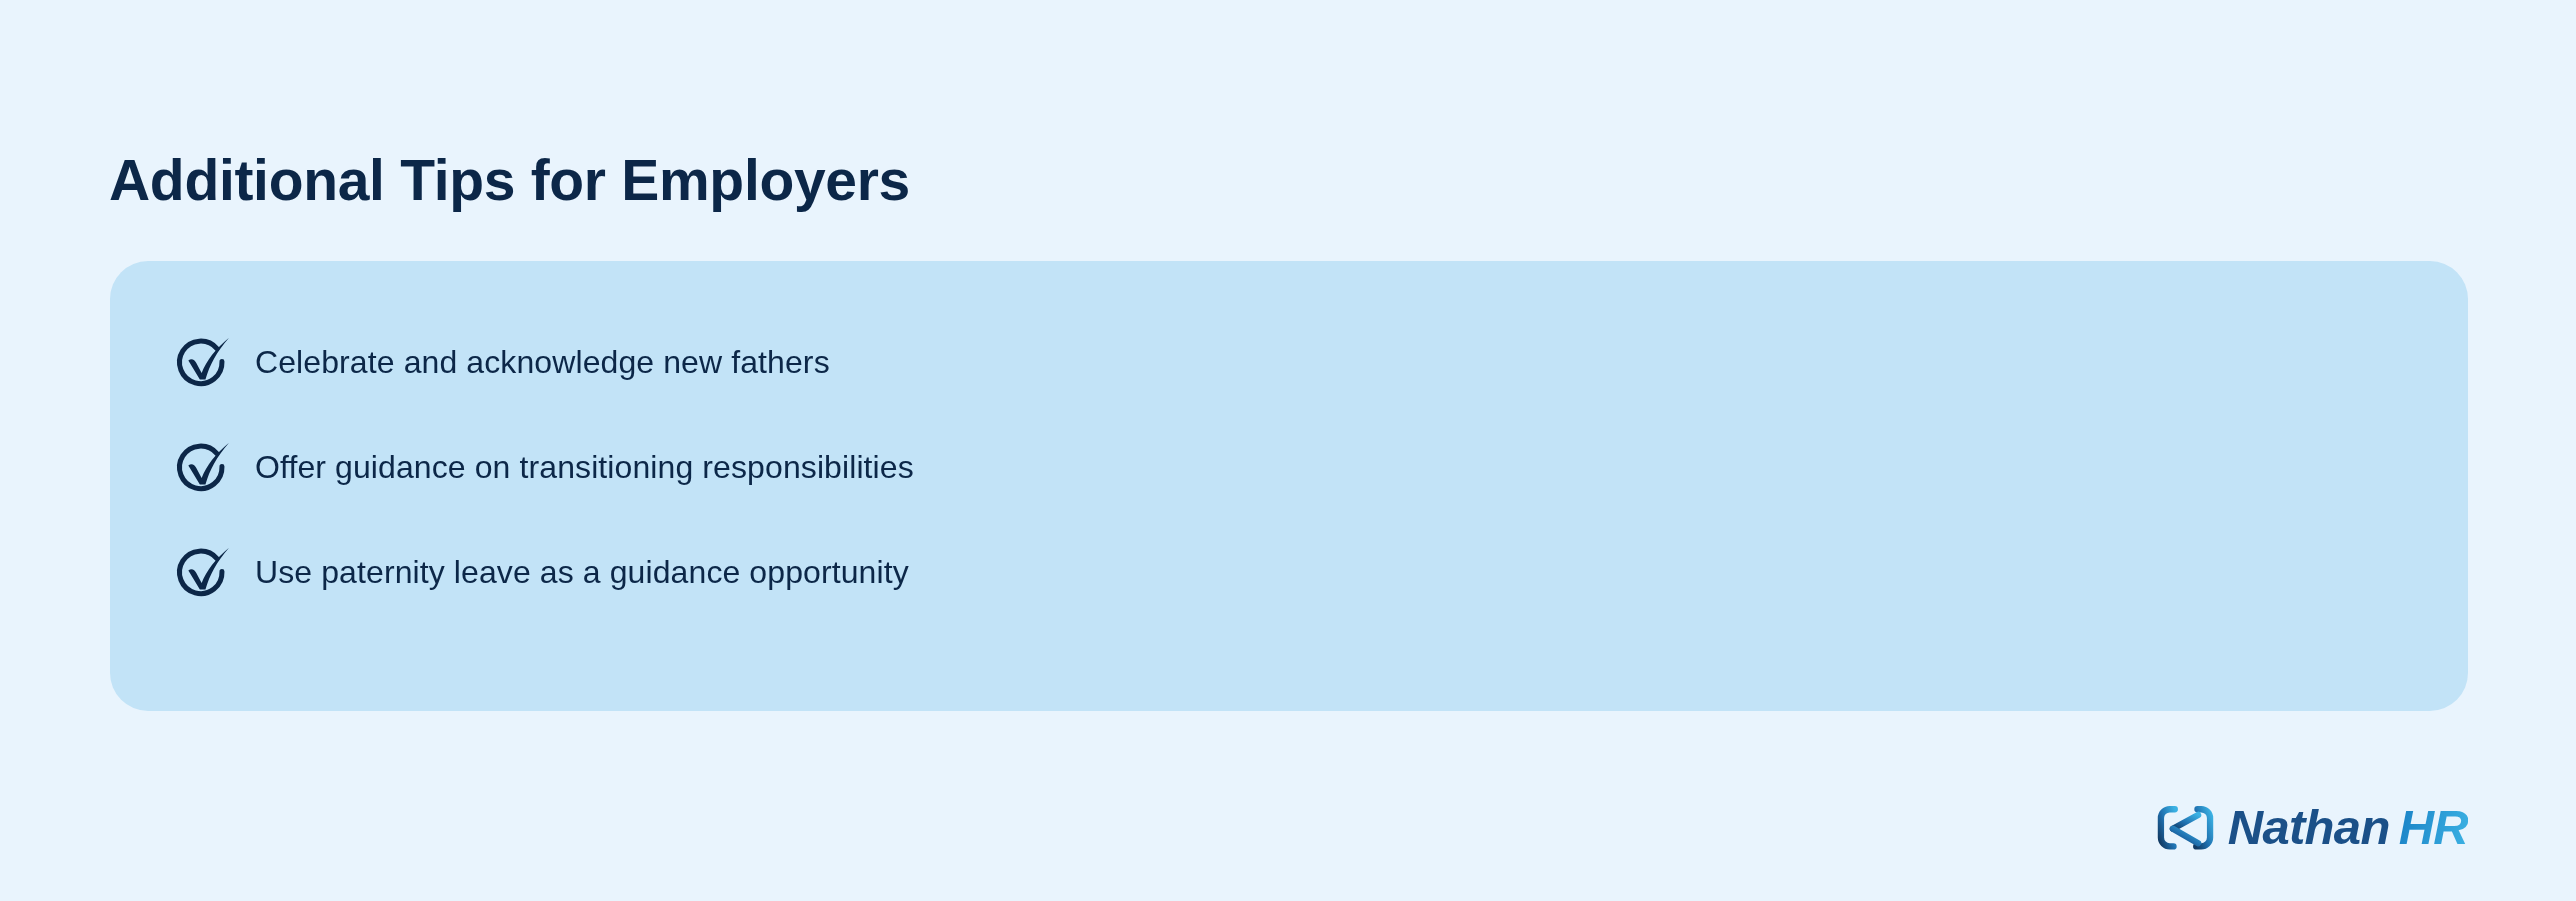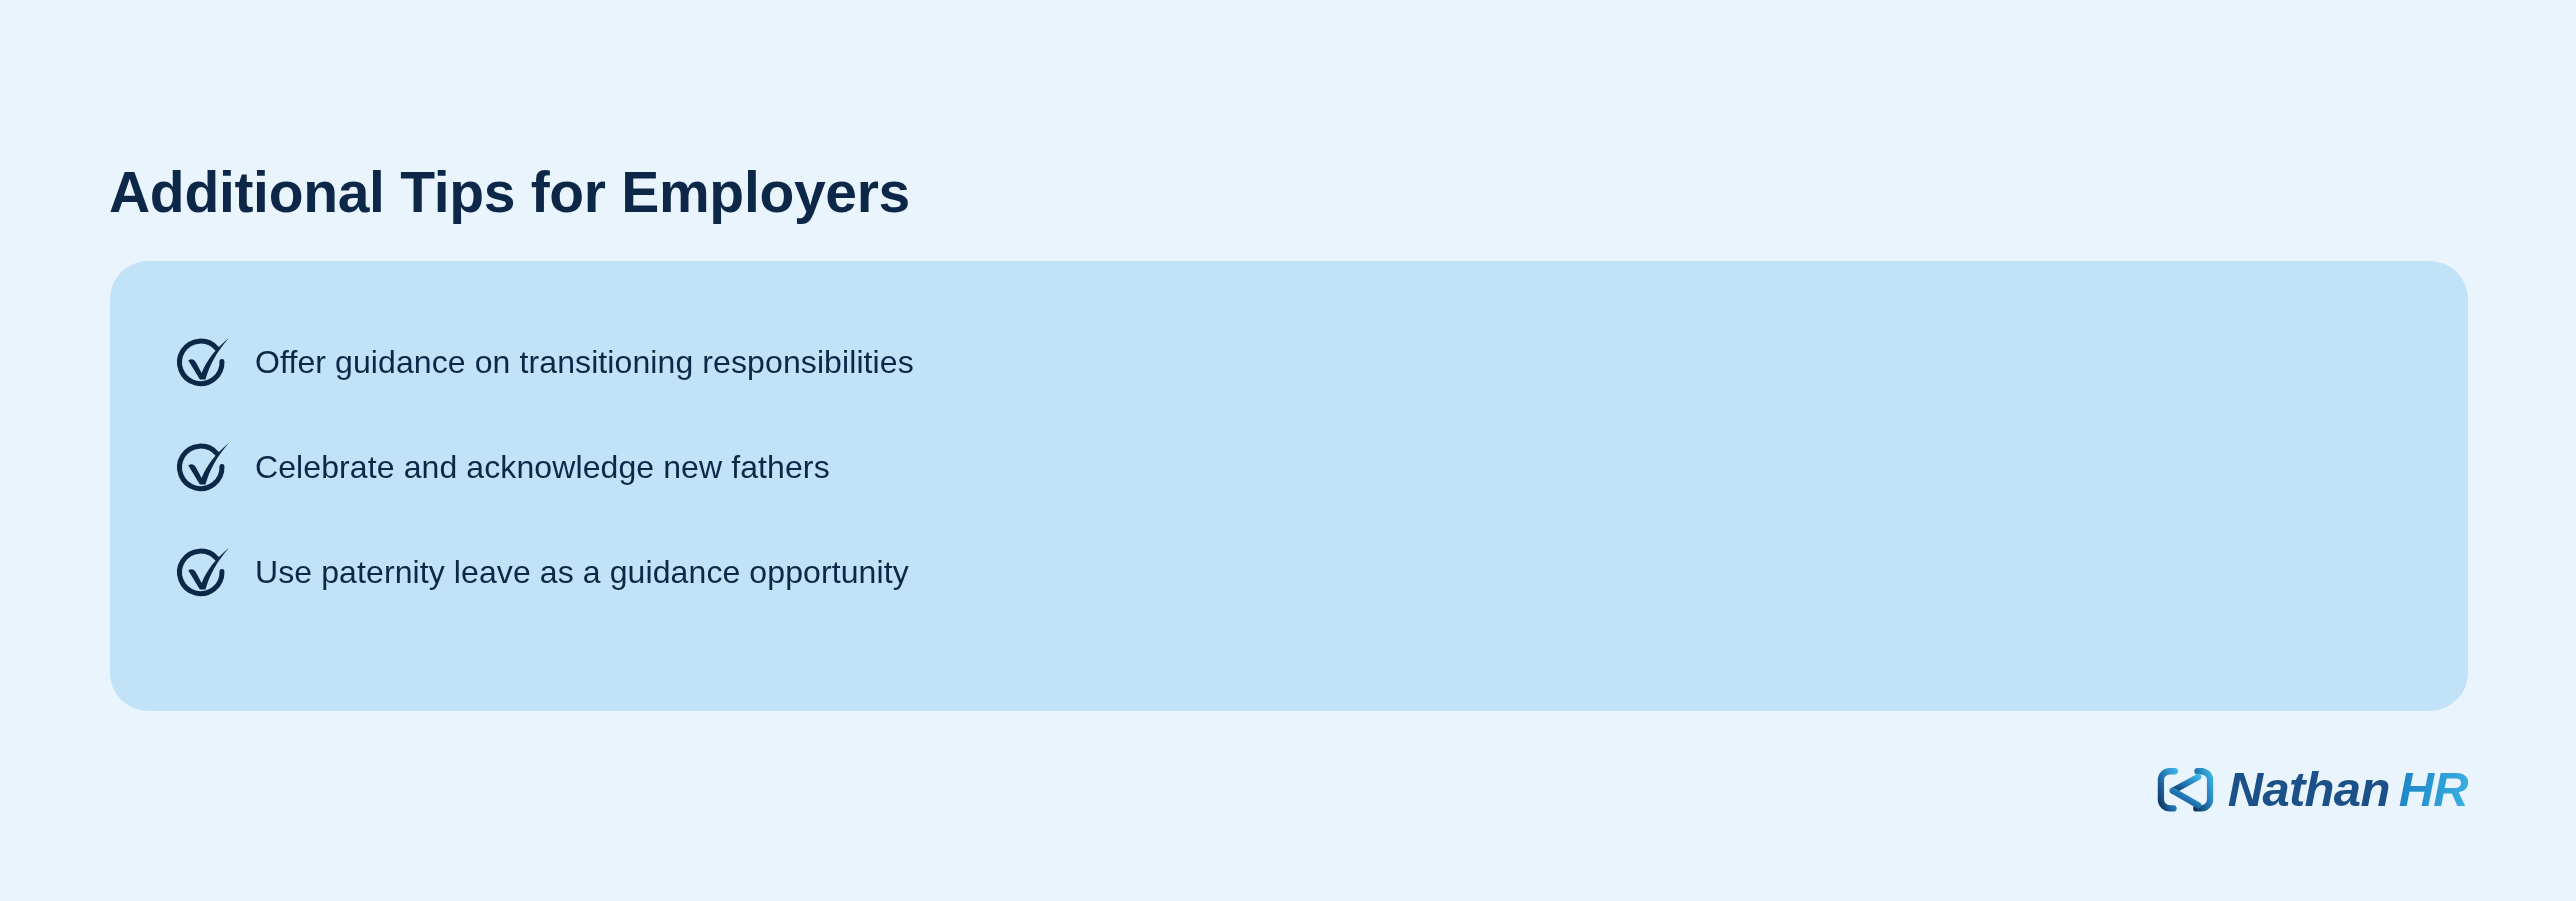--- a/index.html
+++ b/index.html
@@ -19,21 +19,21 @@
     position: relative;
     width: 2576px;
     height: 902px;
     background: #e9f4fd;
   }
 
   
   .page-title {
     position: absolute;
     left: 109px;
-    top: 126px;
+    top: 114px;
     font-size: 57px;
     line-height: 1;
     font-weight: bold;
     letter-spacing: -0.3px;
     color: #0c2748;
     white-space: nowrap;
   }
 
   
   .tips-card {
@@ -87,21 +87,21 @@
     font-weight: normal;
     color: #0c2748;
     letter-spacing: 0.1px;
     white-space: nowrap;
   }
 
   
   .brand-logo {
     position: absolute;
     right: 108px;
-    top: 754px;
+    top: 792px;
     display: flex;
     align-items: center;
     height: 71px;
   }
   .brand-mark {
     width: 63px;
     height: 63px;
     margin-right: 11px;
     display: block;
   }
@@ -143,32 +143,32 @@
     <ul class="tips-list">
 
       <li class="tip-item">
         <span class="tip-icon">
           <svg viewBox="0 0 100 100" xmlns="http://www.w3.org/2000/svg" aria-hidden="true">
             <path d="M74.5 26.5 A36 36 0 1 0 83 48.5" fill="none" stroke="#0c2748" stroke-width="8.5" stroke-linecap="round"></path>
             <path d="M26 46.5 C32 42.5 36.5 45.5 39.5 51 L48.5 68 C57 46 72 27 95 8
                      C74 32 62 54 55 79 L45.5 79 Z" fill="#0c2748"></path>
           </svg>
         </span>
-        <span class="tip-text">Offer guidance on transitioning responsibilities</span>
+        <span class="tip-text">Celebrate and acknowledge new fathers</span>
       </li>
 
       <li class="tip-item">
         <span class="tip-icon">
           <svg viewBox="0 0 100 100" xmlns="http://www.w3.org/2000/svg" aria-hidden="true">
             <path d="M74.5 26.5 A36 36 0 1 0 83 48.5" fill="none" stroke="#0c2748" stroke-width="8.5" stroke-linecap="round"></path>
             <path d="M26 46.5 C32 42.5 36.5 45.5 39.5 51 L48.5 68 C57 46 72 27 95 8
                      C74 32 62 54 55 79 L45.5 79 Z" fill="#0c2748"></path>
           </svg>
         </span>
-        <span class="tip-text">Celebrate and acknowledge new fathers</span>
+        <span class="tip-text">Offer guidance on transitioning responsibilities</span>
       </li>
 
       <li class="tip-item">
         <span class="tip-icon">
           <svg viewBox="0 0 100 100" xmlns="http://www.w3.org/2000/svg" aria-hidden="true">
             <path d="M74.5 26.5 A36 36 0 1 0 83 48.5" fill="none" stroke="#0c2748" stroke-width="8.5" stroke-linecap="round"></path>
             <path d="M26 46.5 C32 42.5 36.5 45.5 39.5 51 L48.5 68 C57 46 72 27 95 8
                      C74 32 62 54 55 79 L45.5 79 Z" fill="#0c2748"></path>
           </svg>
         </span>

